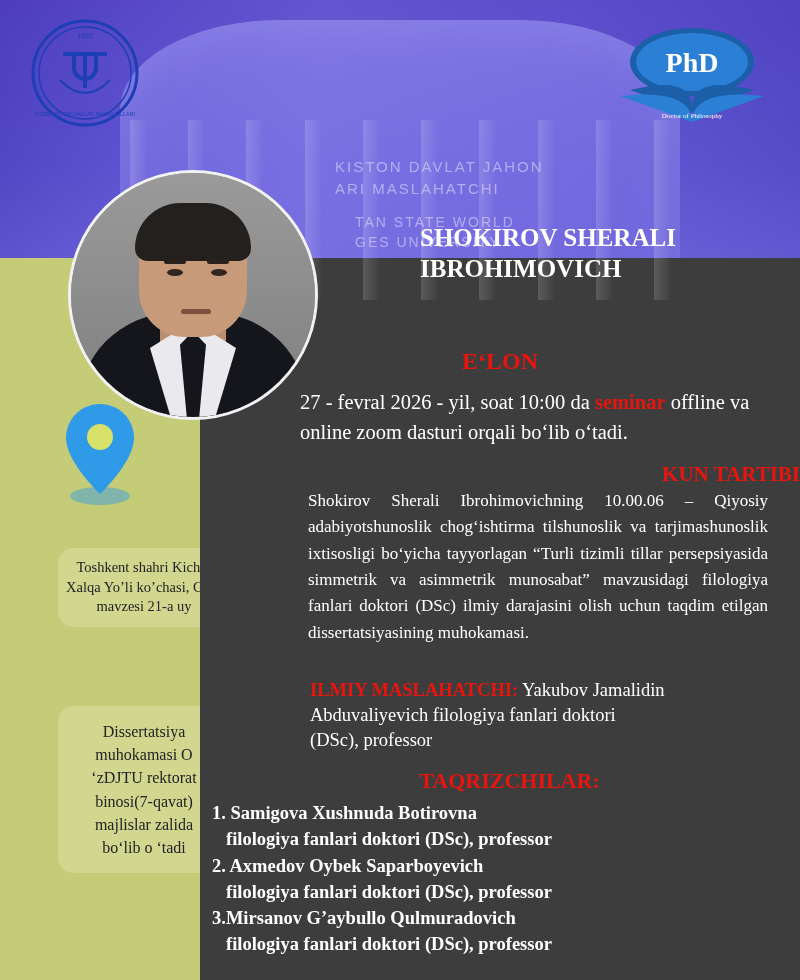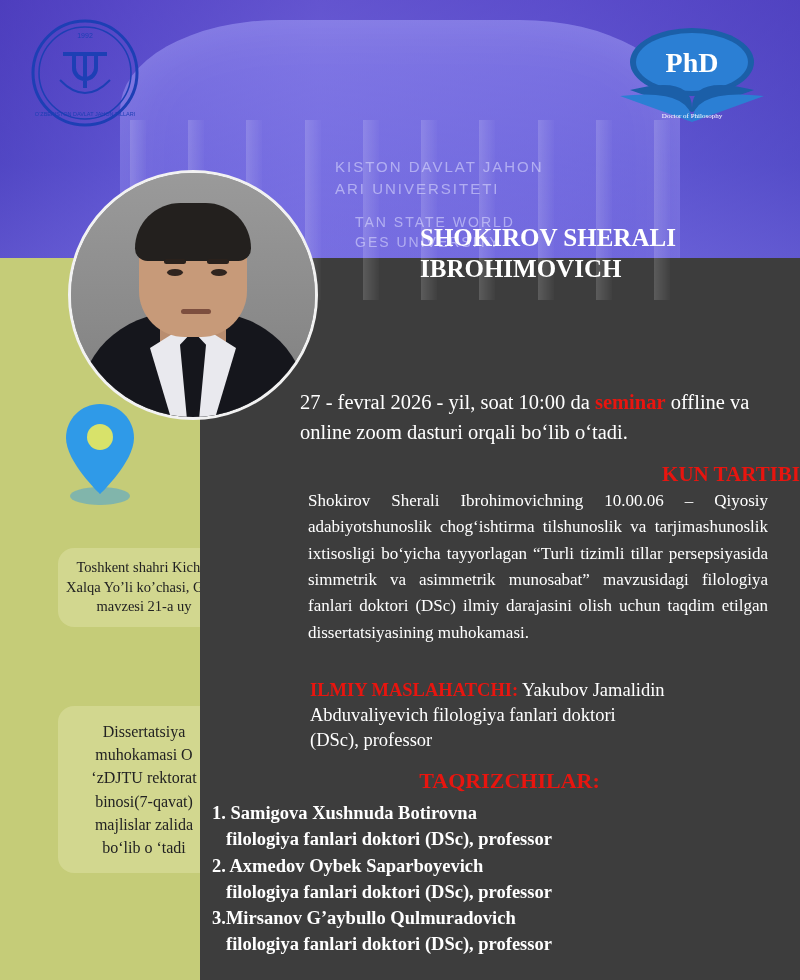--- a/index.html
+++ b/index.html
@@ -224,21 +224,21 @@
         <i></i>
         <i></i>
         <i></i>
         <i></i>
         <i></i>
         <i></i>
         <i></i>
         <i></i>
     </div>
     <div class="bld-text bld1">KISTON DAVLAT JAHON</div>
-    <div class="bld-text bld2">ARI UNIVERSITETI</div>
+    <div class="bld-text bld2">ARI MASLAHATCHI</div>
     <div class="bld-text bld3">TAN STATE WORLD</div>
     <div class="bld-text bld4">GES UNIVERSITY</div>
   </div>
 
   <svg class="uni-logo" viewBox="0 0 110 110">
     <circle cx="55" cy="55" r="52" fill="none" stroke="#1d3fb5" stroke-width="3"></circle>
     <circle cx="55" cy="55" r="46" fill="none" stroke="#1d3fb5" stroke-width="1.5"></circle>
     <path d="M33 36 h44 M55 36 v34 M44 36 v14 a11 11 0 0 0 22 0 v-14" fill="none" stroke="#1d3fb5" stroke-width="4"></path>
     <path d="M30 62 q25 26 50 0" fill="none" stroke="#1d3fb5" stroke-width="2"></path>
     <text x="55" y="20" font-size="7" fill="#1d3fb5" text-anchor="middle" font-family="Liberation Sans, sans-serif">1992</text>
@@ -279,20 +279,21 @@
     <div class="p-eye l"></div>
       <div class="p-eye r"></div>
     <div class="p-mouth"></div>
   </div>
 
   <div class="name">
     <div>SHOKIROV SHERALI</div>
     <div>IBROHIMOVICH</div>
   </div>
 
+  <div class="elon">E‘LON</div>
   <div class="elon-body">
     <span>27 - fevral 2026 - yil, soat 10:00 da </span><span class="hl">seminar</span><span> offline va online zoom dasturi orqali bo‘lib o‘tadi.</span>
   </div>
 
   <div class="kun">KUN TARTIBI</div>
   <div class="kun-body">Shokirov Sherali Ibrohimovichning 10.00.06 – Qiyosiy adabiyotshunoslik chog‘ishtirma tilshunoslik va tarjimashunoslik ixtisosligi bo‘yicha tayyorlagan “Turli tizimli tillar persepsiyasida simmetrik va asimmetrik munosabat” mavzusidagi filologiya fanlari doktori (DSc) ilmiy darajasini olish uchun taqdim etilgan dissertatsiyasining muhokamasi.</div>
 
   <div class="maslahatchi">
     <span class="lbl">ILMIY MASLAHATCHI:</span><span> Yakubov Jamalidin</span>
     <div>Abduvaliyevich filologiya fanlari doktori</div>

